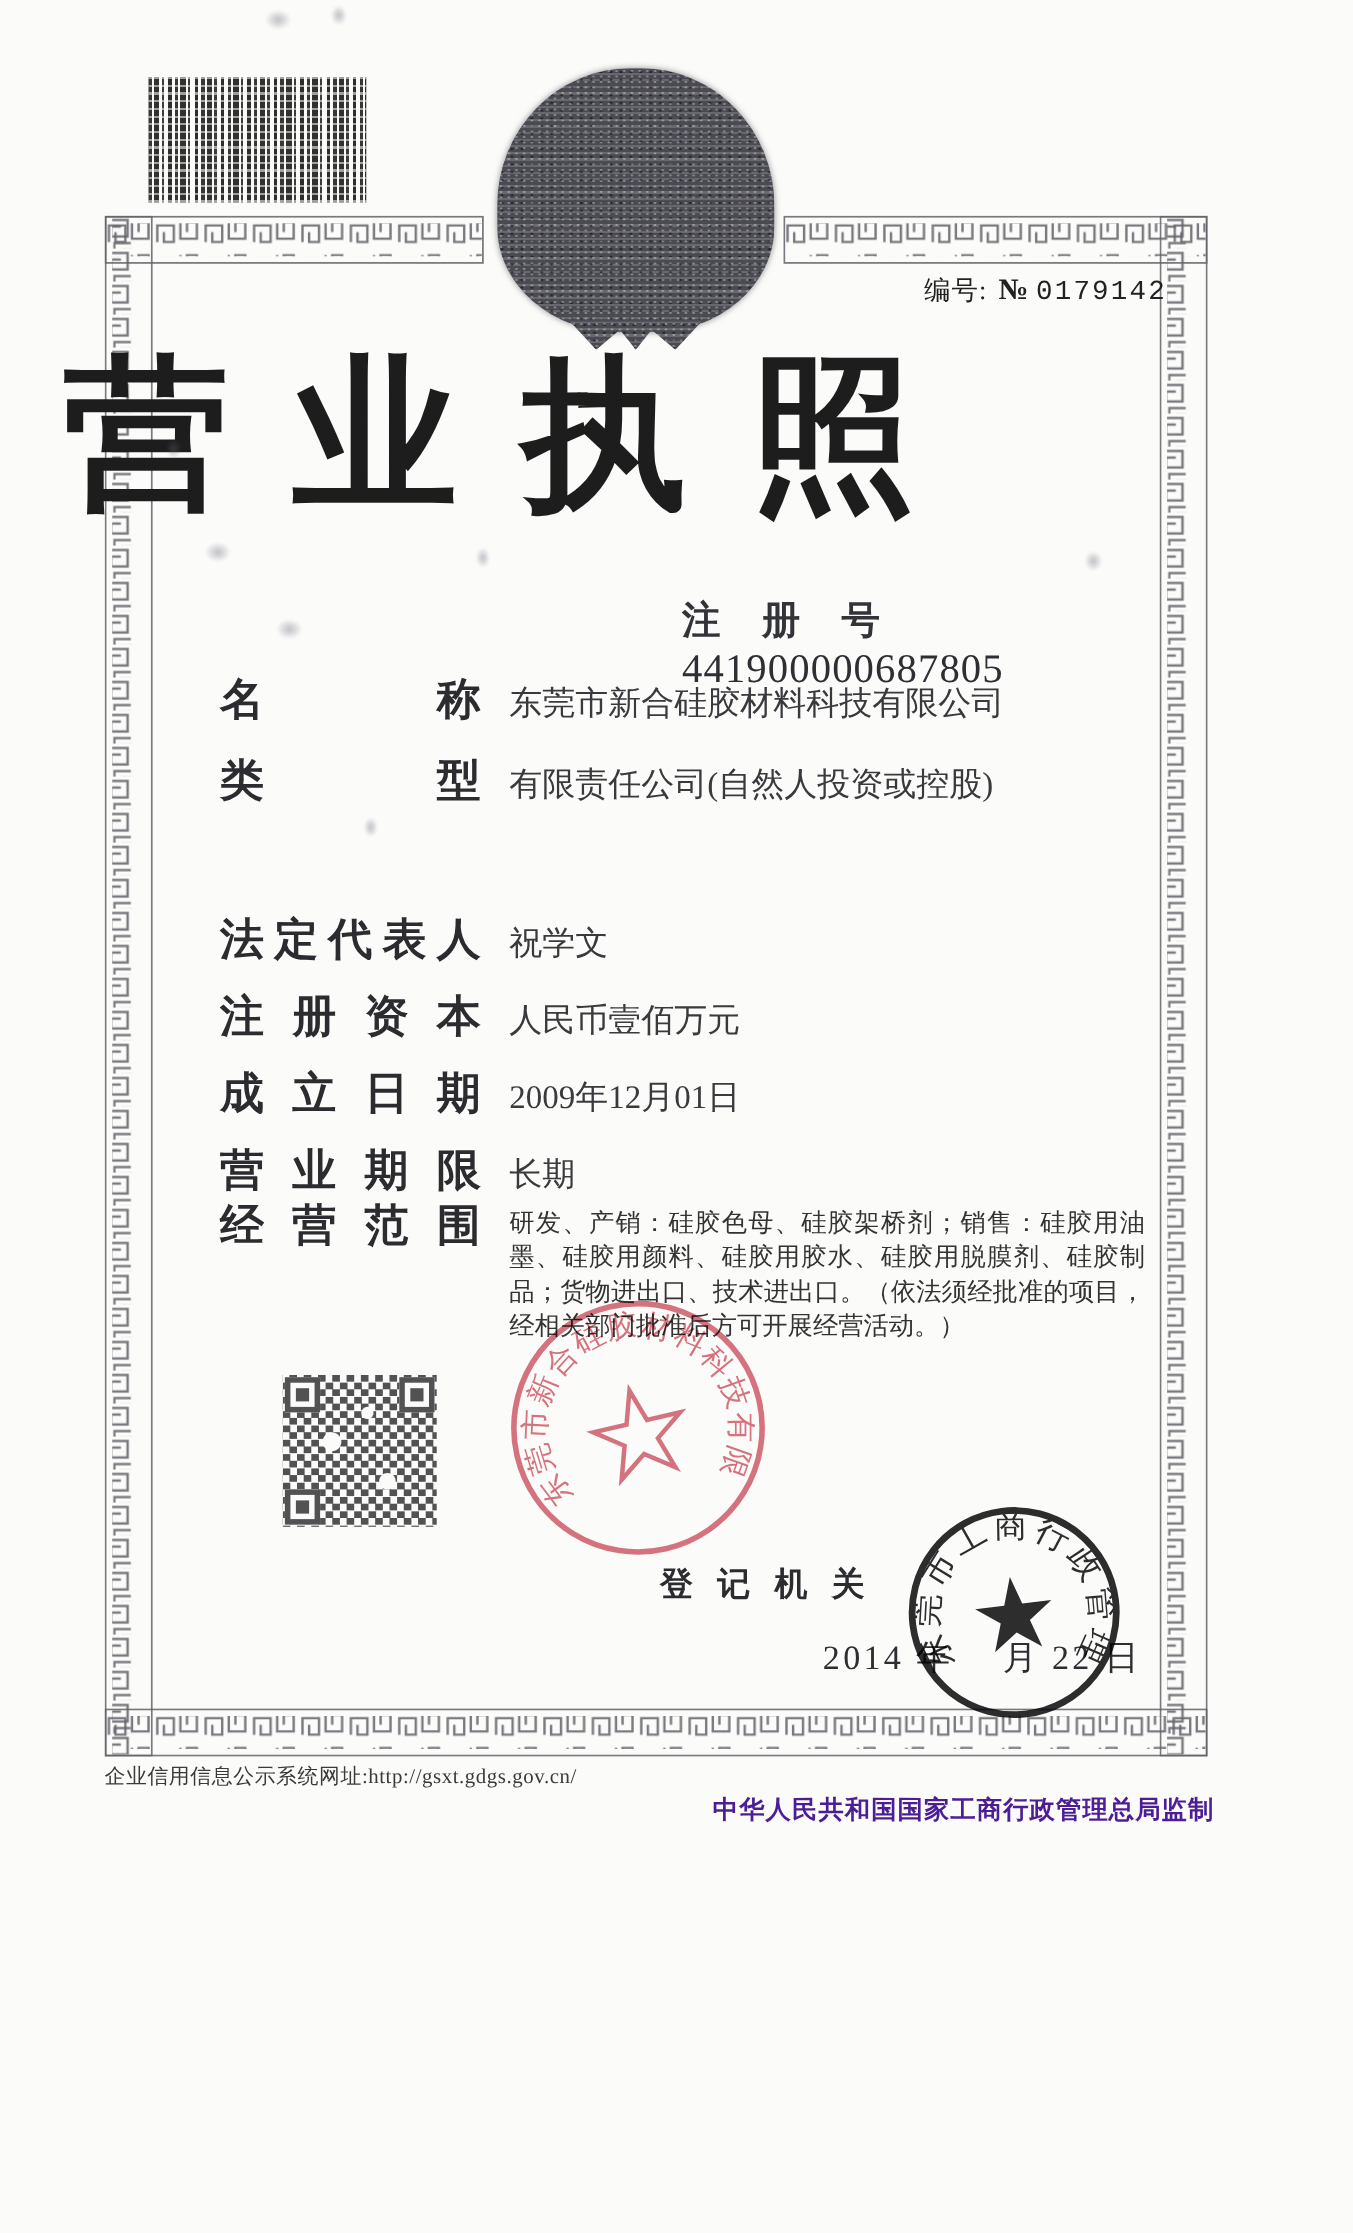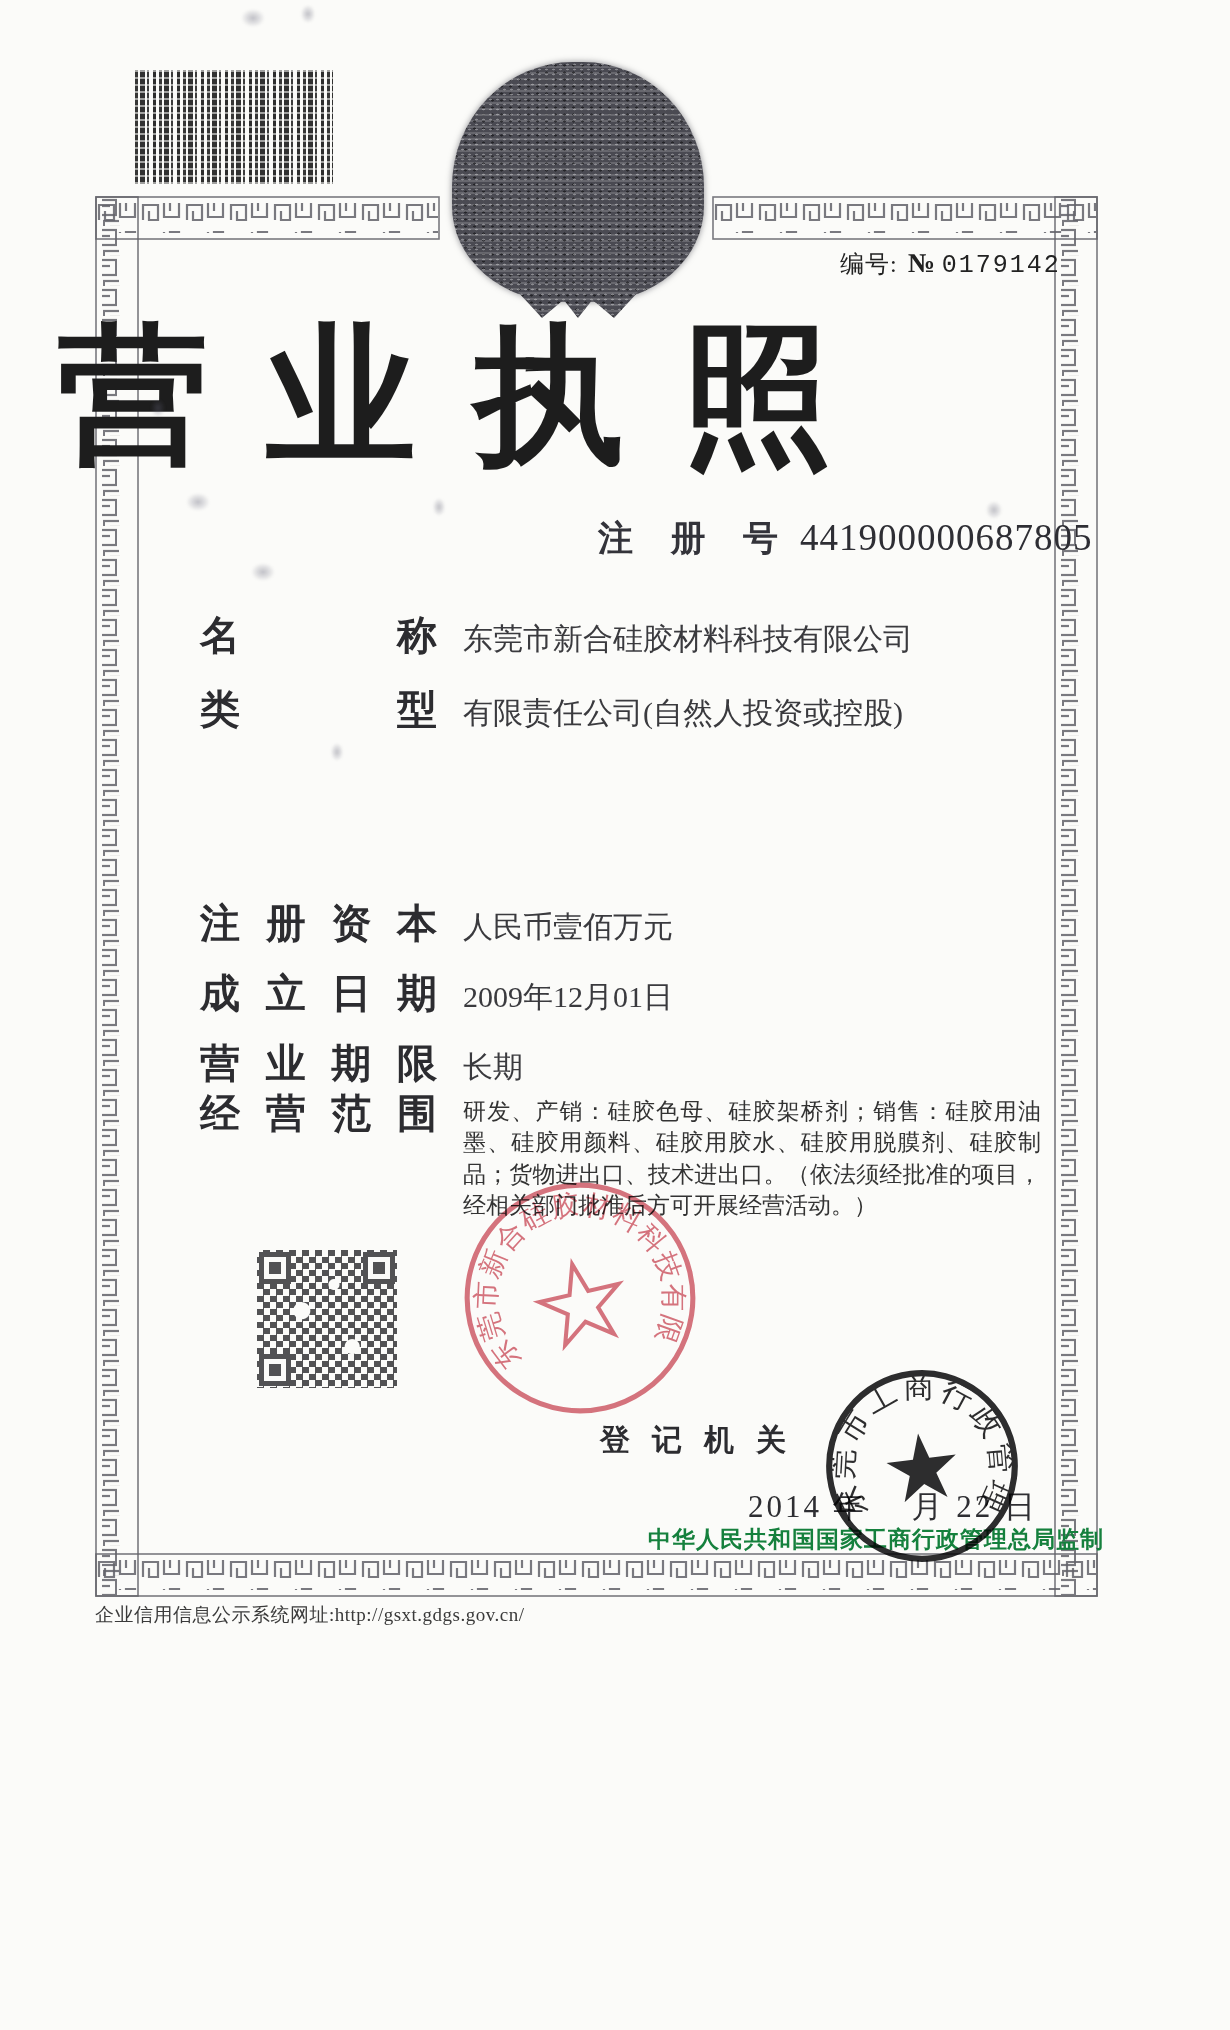--- a/index.html
+++ b/index.html
@@ -45,21 +45,21 @@
   .serial .no-digits{font-family:"Liberation Mono","DejaVu Sans Mono",monospace;font-size:25px;letter-spacing:2px;}
 
   
   .title{
     position:absolute;left:0;right:0;top:310px;margin:0;text-align:left;
     font-size:150px;line-height:1.15;font-weight:800;color:#1d1d1d;
     letter-spacing:58px;text-indent:58px;white-space:nowrap;
   }
 
   
-  .regline{position:absolute;left:598px;top:515px;display:flex;align-items:baseline;white-space:nowrap;}
+  .regline{position:absolute;left:598px;top:540px;display:flex;align-items:baseline;white-space:nowrap;flex-direction:column;}
   .reg-label{width:180px;font-size:35px;font-weight:600;color:#33333a;text-align:justify;text-align-last:justify;}
   .reg-value{margin-left:22px;font-size:37px;color:#2e2e34;letter-spacing:1px;}
 
   
   .row{position:absolute;left:200px;display:flex;align-items:baseline;}
   .flabel{
     width:237px;flex:none;font-size:40px;font-weight:600;color:#2c2c30;
     text-align:justify;text-align-last:justify;line-height:1.2;
   }
   .fvalue{margin-left:26px;font-size:30px;color:#3a3a3e;white-space:nowrap;}
@@ -91,21 +91,21 @@
     transform:rotate(-7deg);opacity:.92;mix-blend-mode:multiply;}
 
   
   .registrar-label{position:absolute;left:600px;top:1420px;font-size:30px;font-weight:600;
     letter-spacing:22px;color:#2c2c30;white-space:nowrap;}
   .dateline{position:absolute;left:748px;top:1486px;font-size:31px;color:#2e2e32;
     letter-spacing:3px;z-index:1;white-space:nowrap;}
 
   
   .footer-left{position:absolute;left:95px;top:1602px;font-size:19px;color:#3a3a3a;letter-spacing:.5px;}
-  .footer-right{position:absolute;right:126px;top:1524px;font-size:23px;font-weight:600;color:#15803d;letter-spacing:1px;font-family:Liberation Serif, serif;}
+  .footer-right{position:absolute;right:126px;top:1630px;font-size:23px;font-weight:600;color:#4c1d95;letter-spacing:1px;font-family:Liberation Serif, serif;}
 
   
   .smudge{position:absolute;width:26px;height:20px;border-radius:50%;
     background:radial-gradient(rgba(95,95,115,.38),transparent 65%);filter:blur(1px);}
 </style>
 </head>
 <body>
 
 <div class="page">
 
@@ -170,20 +170,24 @@
     <span class="reg-value">441900000687805</span>
   </div>
 
   <div class="row" style="top:612px">
     <div class="flabel">名称</div>
     <div class="fvalue">东莞市新合硅胶材料科技有限公司</div>
   </div>
   <div class="row" style="top:686px">
     <div class="flabel">类型</div>
     <div class="fvalue">有限责任公司(自然人投资或控股)</div>
+  </div>
+  <div class="row" style="top:830px">
+    <div class="flabel">法定代表人</div>
+    <div class="fvalue">祝学文</div>
   </div>
   <div class="row" style="top:900px">
     <div class="flabel">注册资本</div>
     <div class="fvalue">人民币壹佰万元</div>
   </div>
   <div class="row" style="top:970px">
     <div class="flabel">成立日期</div>
     <div class="fvalue">2009年12月01日</div>
   </div>
   <div class="row" style="top:1040px">

